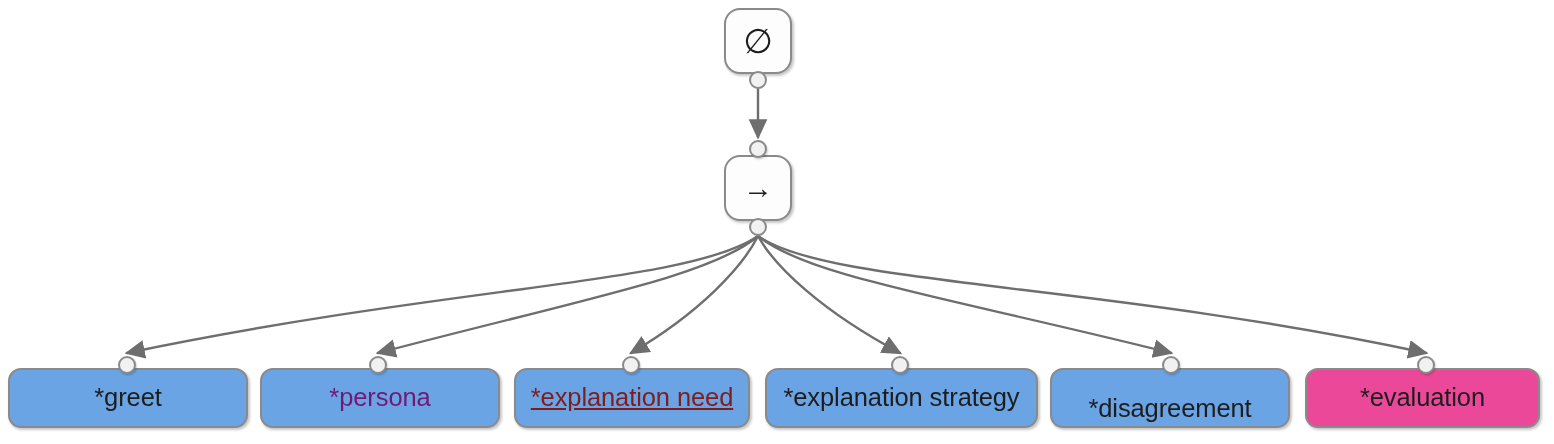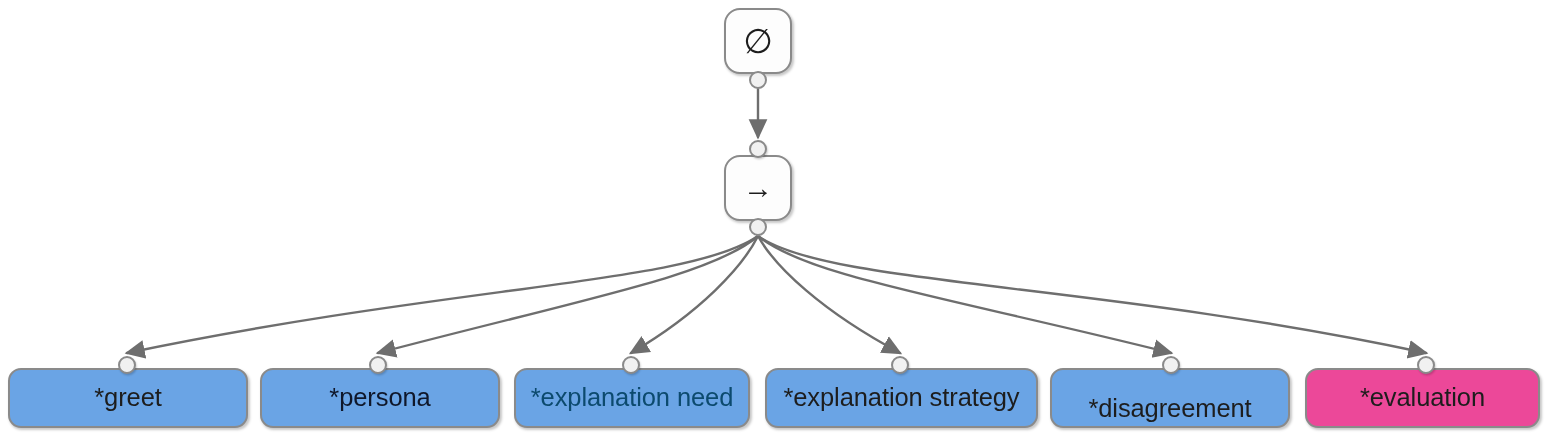--- a/index.html
+++ b/index.html
@@ -102,24 +102,24 @@
       <div class="node op" style="left: 724px; top: 8px; width: 68px; height: 66px; background: rgb(253, 253, 253); border-color: rgb(138, 138, 138);">
         <span class="node-label" style="color: rgb(29, 29, 29);">∅</span>
       </div>
       <div class="node op arrow-node" style="left: 724px; top: 155px; width: 68px; height: 66px; background: rgb(253, 253, 253); border-color: rgb(138, 138, 138);">
         <span class="node-label" style="color: rgb(29, 29, 29);">→</span>
       </div>
       <div class="node leaf" style="left: 8px; top: 368px; width: 240px; height: 60px; background: rgb(106, 164, 229); border-color: rgb(138, 138, 138);">
         <span class="node-label" style="color: rgb(29, 29, 29);">*greet</span>
       </div>
       <div class="node leaf" style="left: 260px; top: 368px; width: 240px; height: 60px; background: rgb(106, 164, 229); border-color: rgb(138, 138, 138);">
-        <span class="node-label" style="color: #0f172a;">*persona</span>
+        <span class="node-label" style="color: #701a75;">*persona</span>
       </div>
       <div class="node leaf" style="left: 514px; top: 368px; width: 236px; height: 60px; background: rgb(106, 164, 229); border-color: rgb(138, 138, 138);">
-        <span class="node-label" style="color: #0c4a6e;">*explanation need</span>
+        <span class="node-label" style="color: #7f1d1d; text-decoration: underline;">*explanation need</span>
       </div>
       <div class="node leaf" style="left: 765px; top: 368px; width: 273px; height: 60px; background: rgb(106, 164, 229); border-color: rgb(138, 138, 138);">
         <span class="node-label" style="color: rgb(29, 29, 29);">*explanation strategy</span>
       </div>
       <div class="node leaf" style="left: 1050px; top: 368px; width: 240px; height: 60px; background: rgb(106, 164, 229); border-color: rgb(138, 138, 138);">
         <span class="node-label" style="color: rgb(29, 29, 29); margin-top: 21px;">*disagreement</span>
       </div>
       <div class="node leaf" style="left: 1305px; top: 368px; width: 235px; height: 60px; background: #ec4899; border-color: rgb(138, 138, 138);">
         <span class="node-label" style="color: rgb(29, 29, 29);">*evaluation</span>
       </div>

